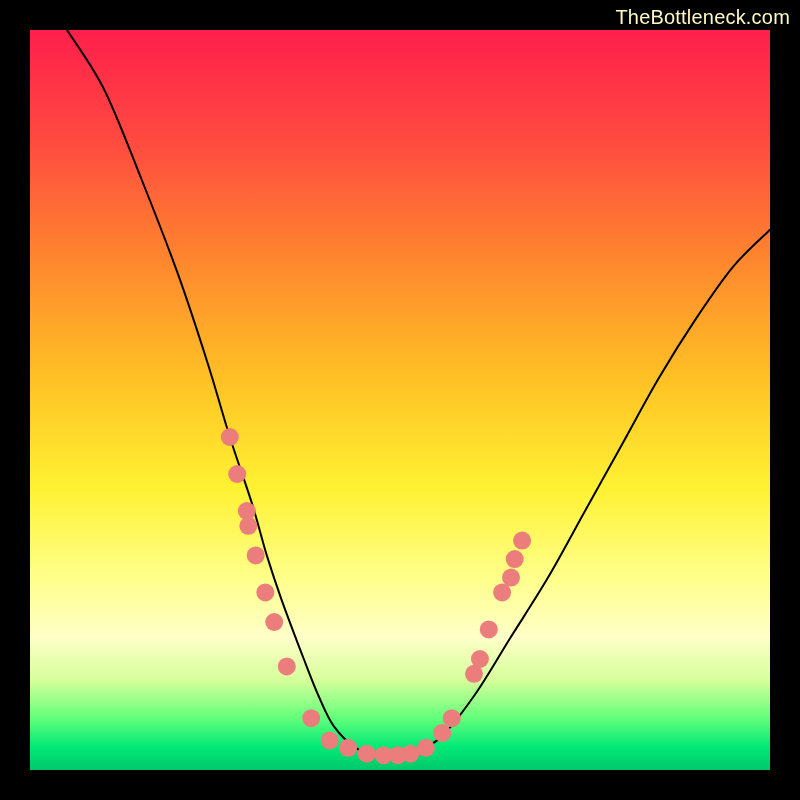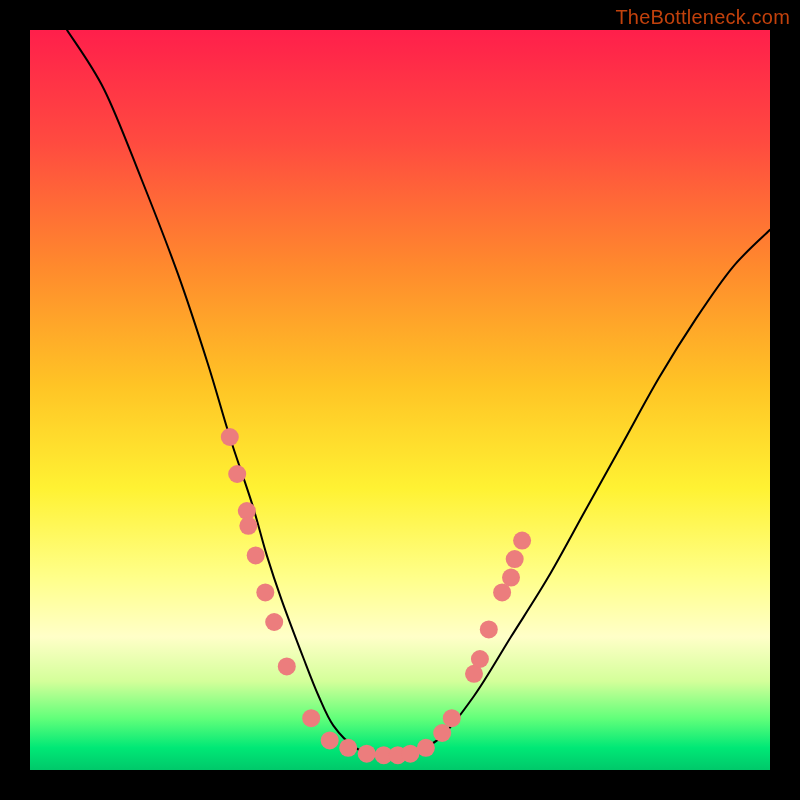--- a/index.html
+++ b/index.html
@@ -38,21 +38,21 @@
       #d4ff9a 88%,
       #62ff7a 93%,
       #00e876 97%,
       #00c86a 100%
     );
   }
   .attribution {
     position: absolute;
     top: 6px;
     right: 10px;
-    color: #c2410c;
+    color: #fef9c3;
     font-size: 20px;
     font-weight: 500;
     letter-spacing: 0.2px;
     z-index: 20;
   }
   svg.curve {
     position: absolute;
     left: 0;
     top: 0;
     width: 740px;

